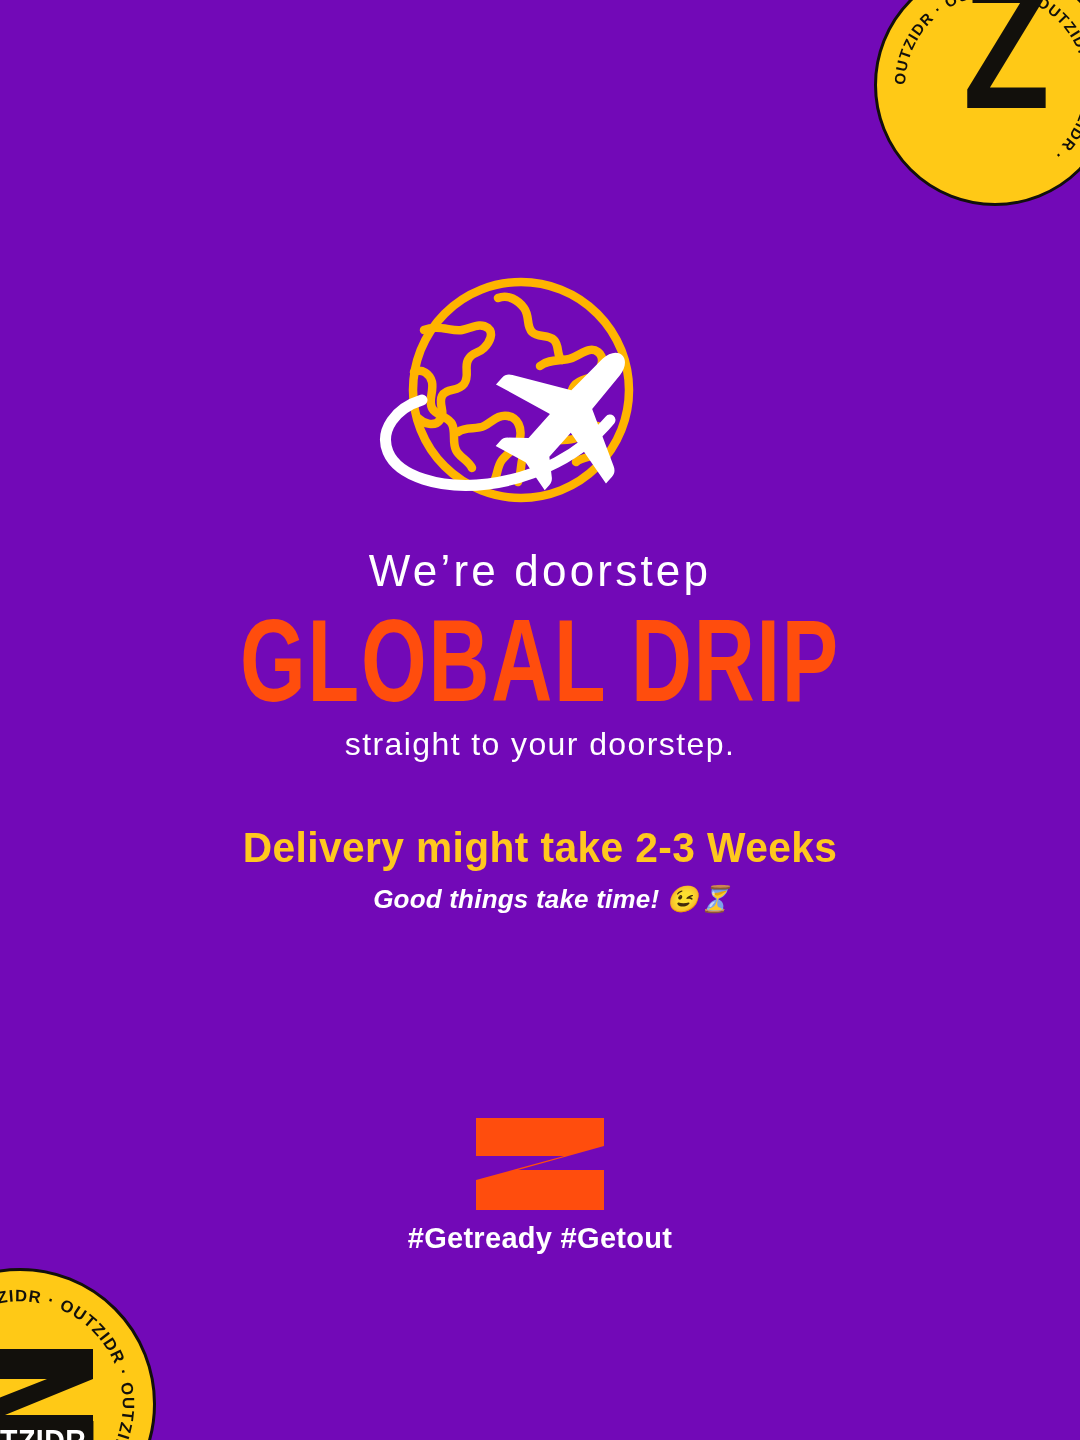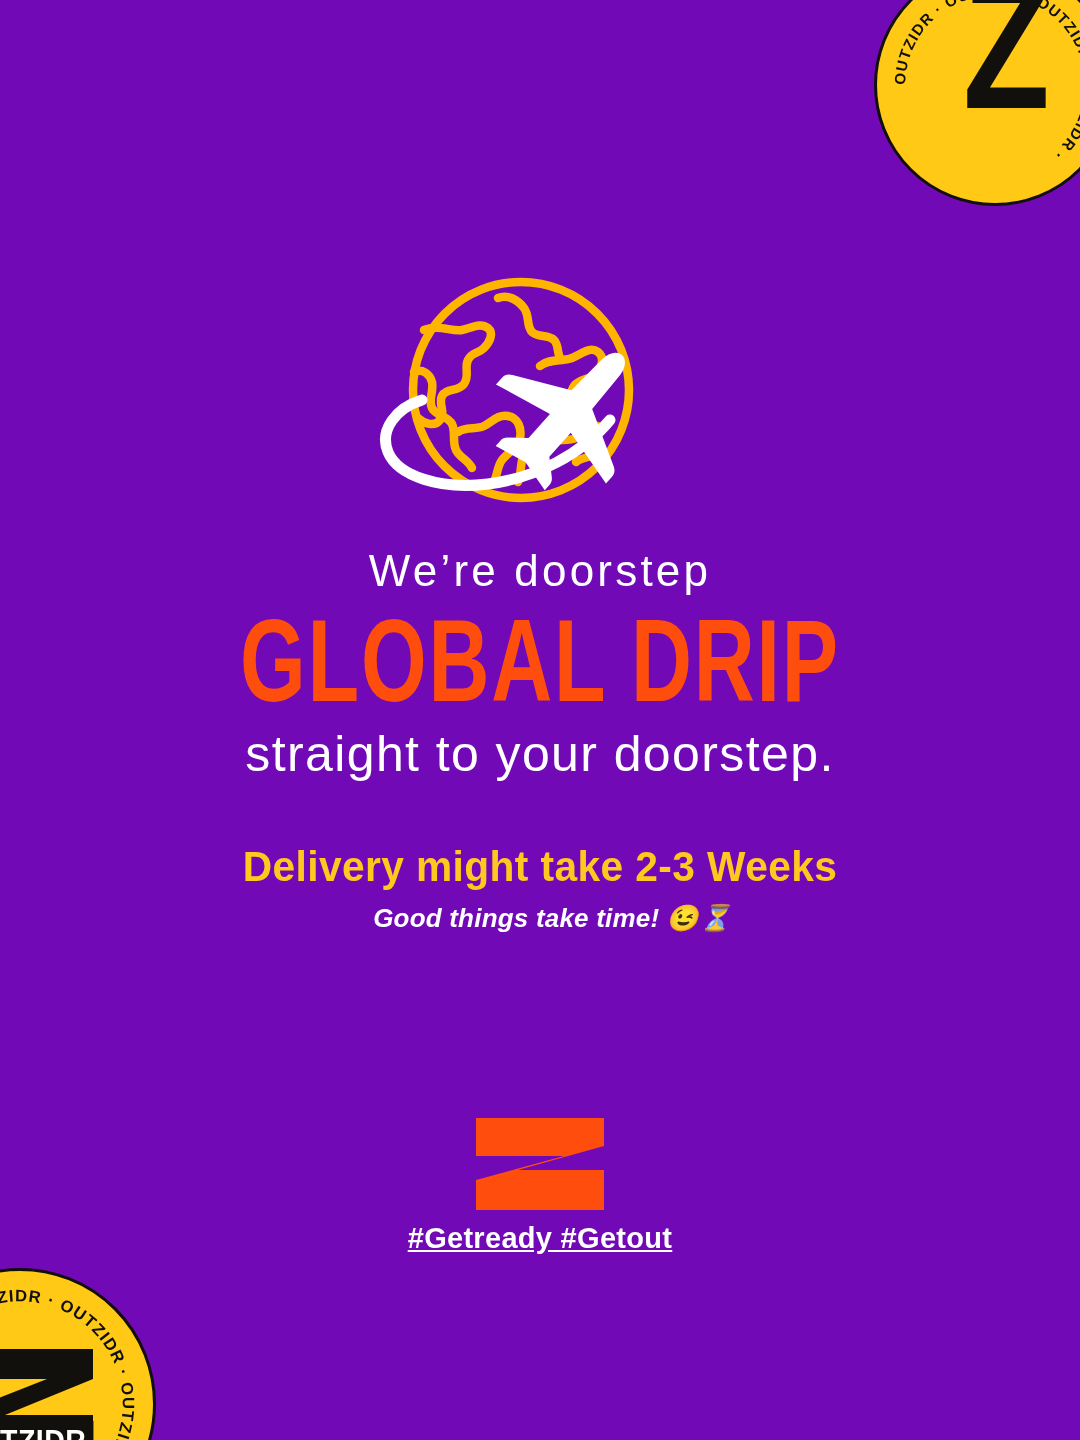--- a/index.html
+++ b/index.html
@@ -104,21 +104,21 @@
     font-size: 96px;
     font-weight: 900;
     letter-spacing: 2px;
     line-height: 1.0;
     margin-top: 8px;
     transform: scaleX(0.88) scaleY(1.22);
     transform-origin: center top;
   }
   .line-doorstep {
     color: #ffffff;
-    font-size: 50px;
+    font-size: 32px;
     font-weight: 400;
     letter-spacing: 1.4px;
     line-height: 1.05;
     margin-top: 30px;
   }
   .line-delivery {
     color: #ffc81e;
     font-size: 42px;
     font-weight: bold;
     letter-spacing: 0.4px;
@@ -148,21 +148,20 @@
     margin: 0 auto;
     width: 128px;
     height: 92px;
   }
   .footer-tag {
     color: #ffffff;
     font-size: 29px;
     font-weight: bold;
     letter-spacing: 0.3px;
     margin-top: 12px;
-    text-decoration: underline;
   }
 </style>
 </head>
 <body>
 
 <div id="poster">
 
   <div class="badge badge-tr">
     <svg viewBox="0 0 242 242">
       <defs>

